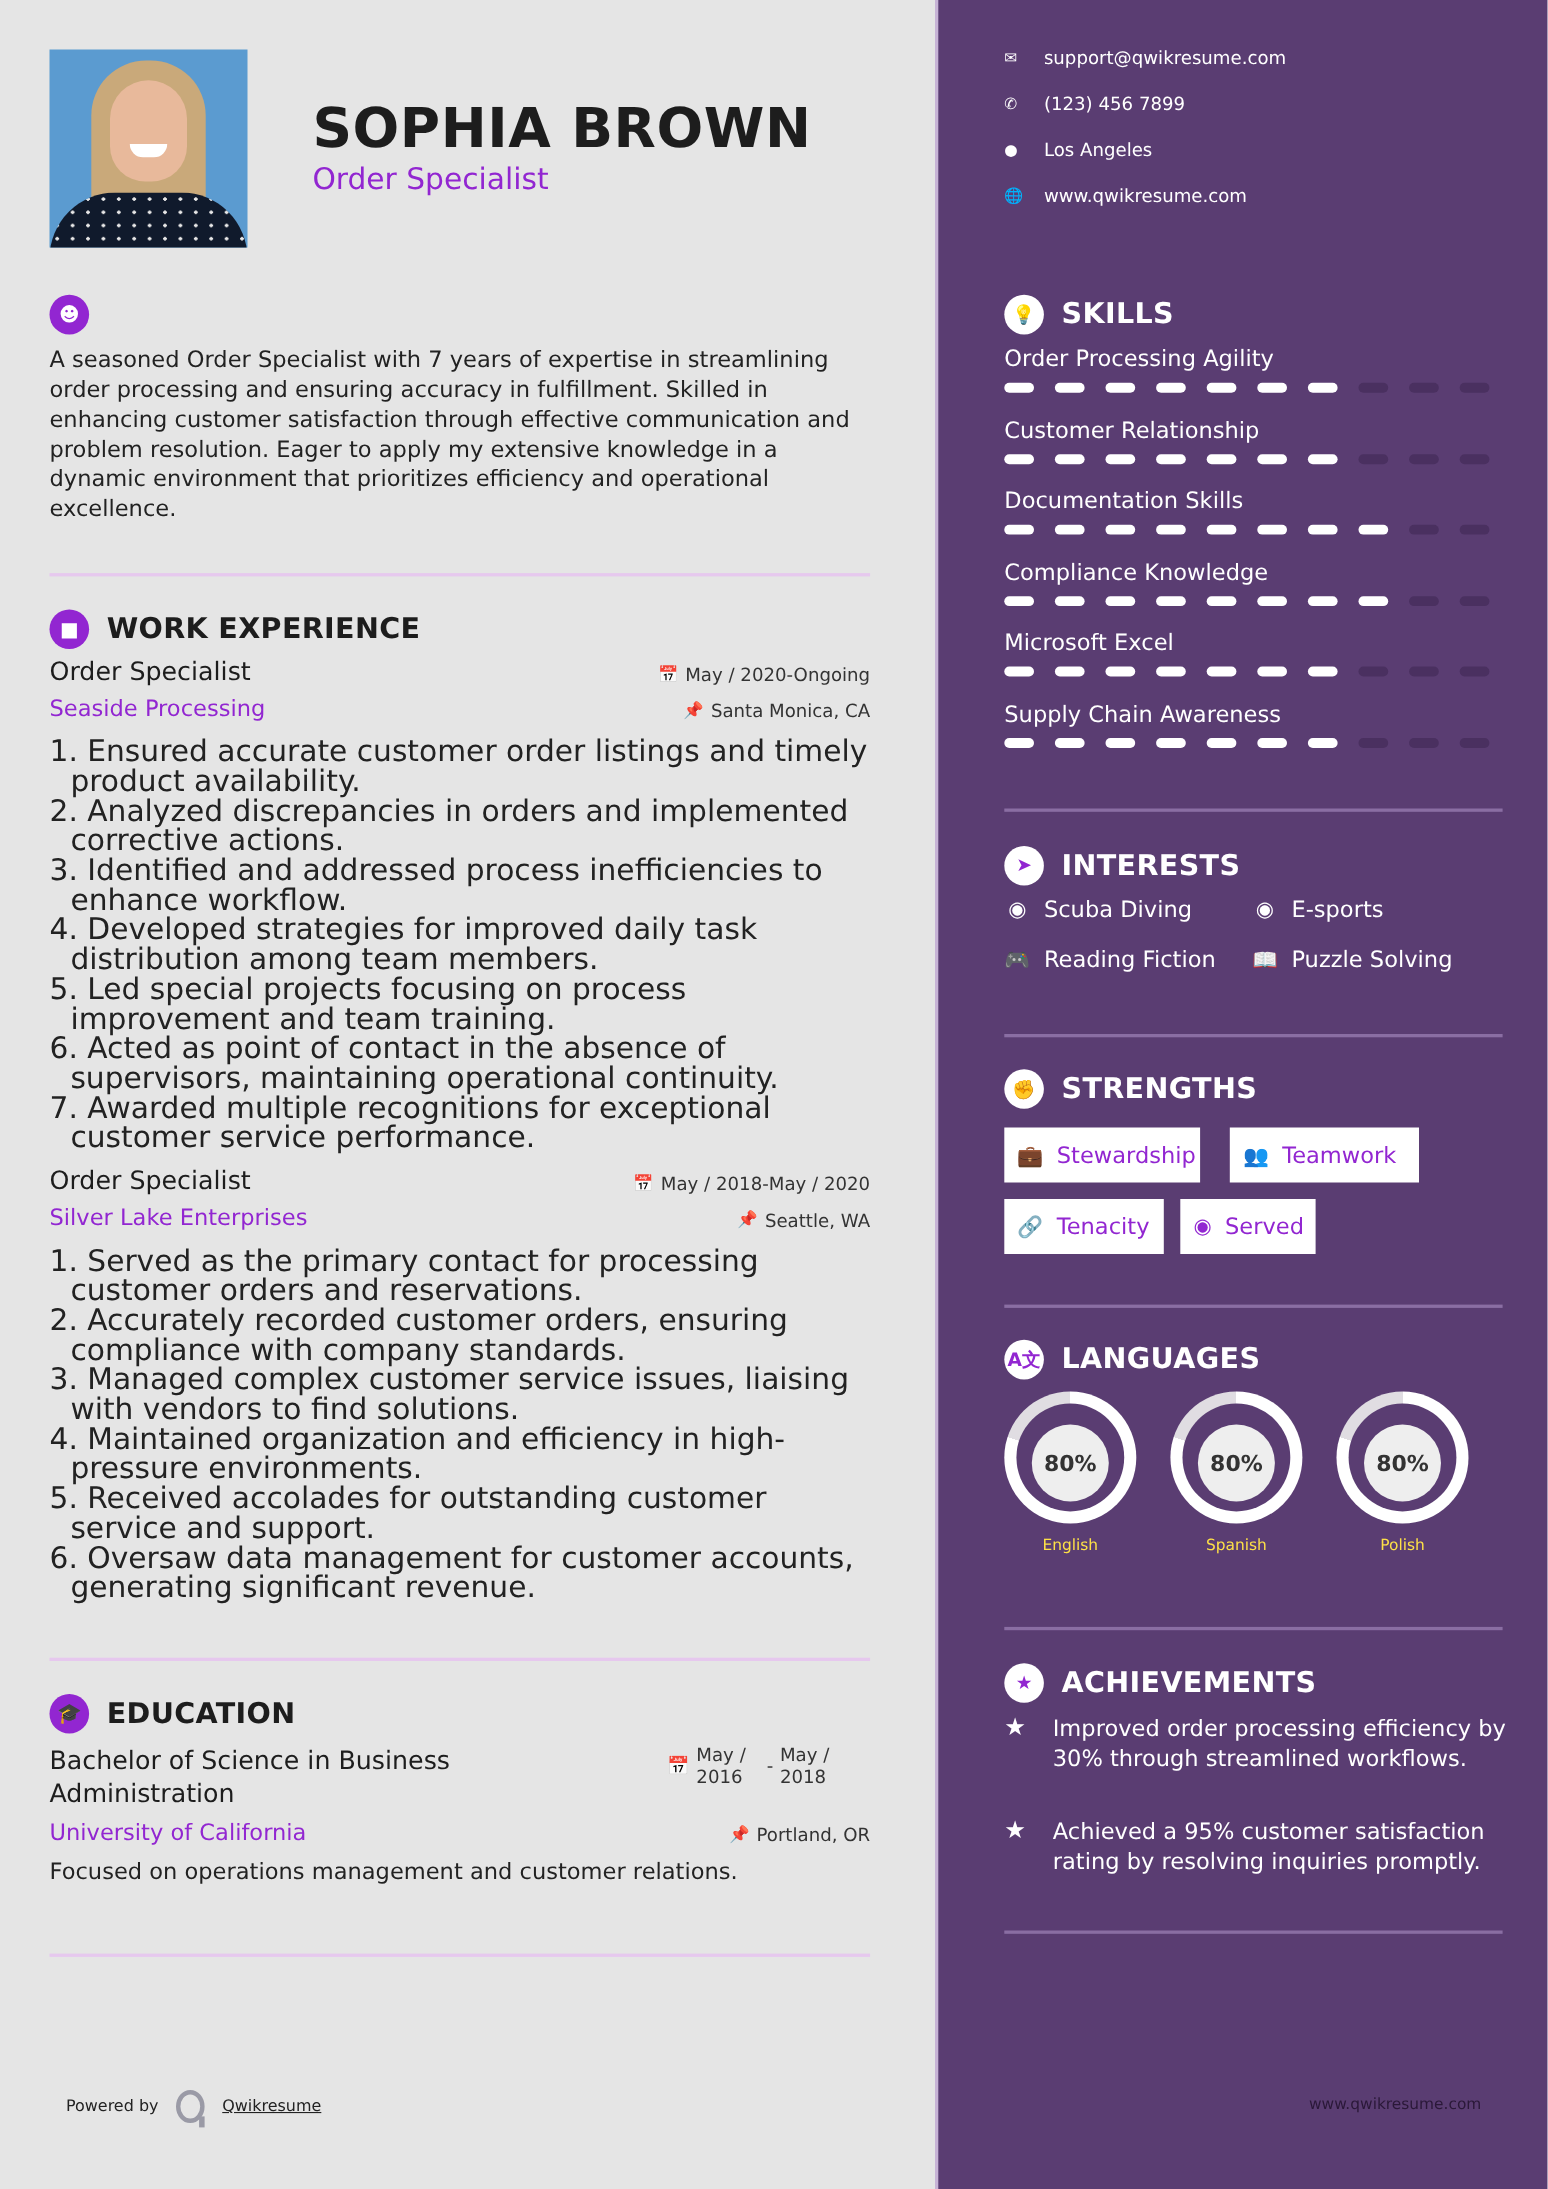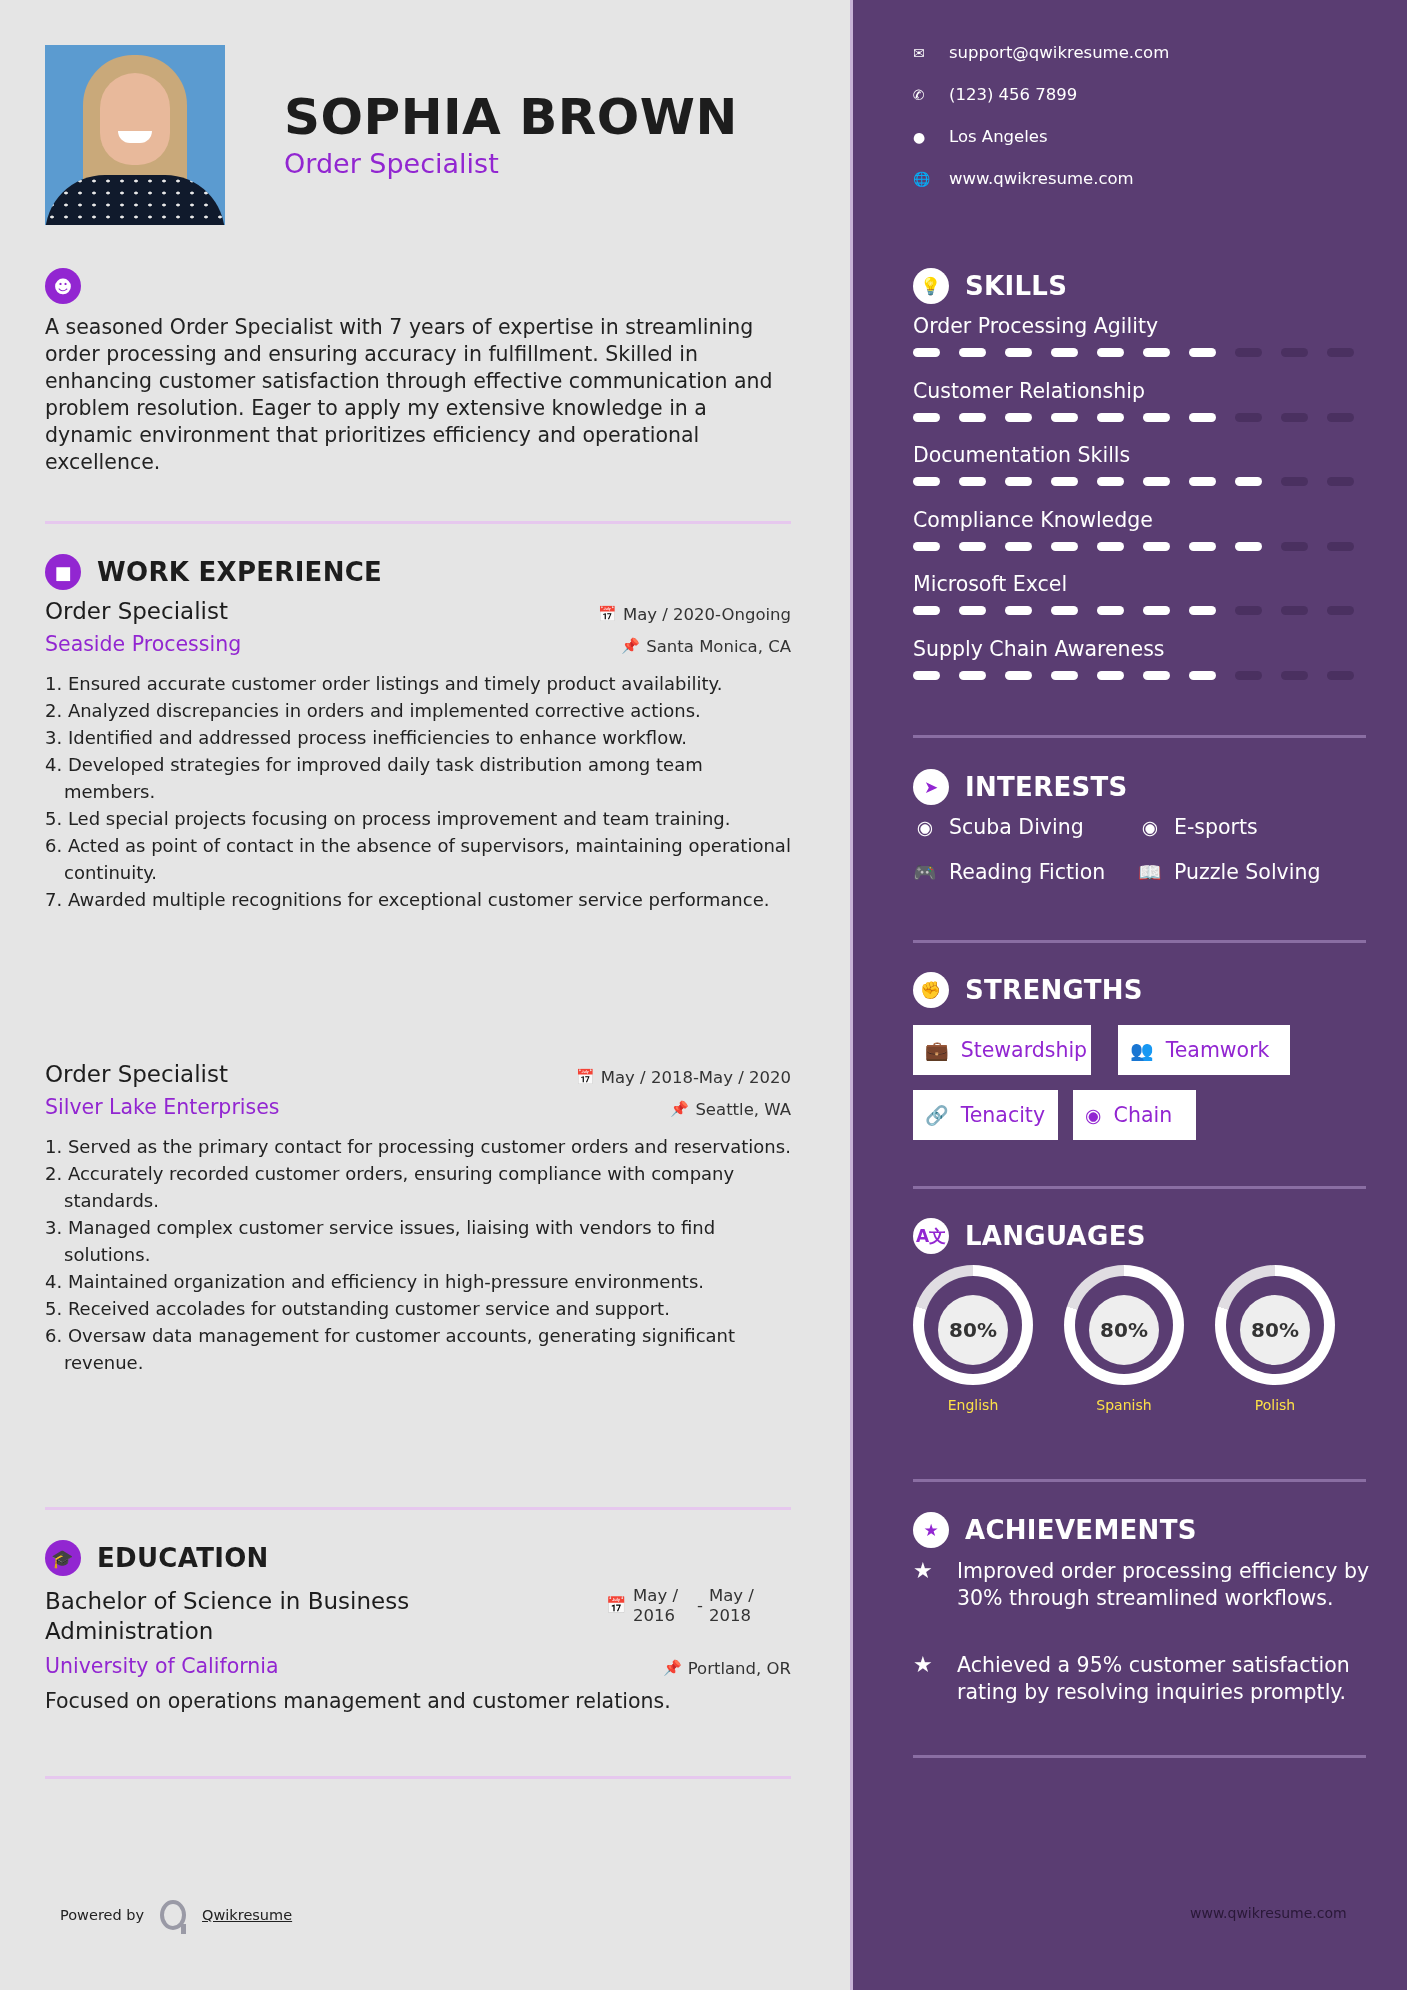--- a/index.html
+++ b/index.html
@@ -27,21 +27,21 @@
   .summary { position: absolute; left: 45px; top: 314px; width: 750px; }
   .divider { position: absolute; left: 45px; width: 746px; height: 3px; background: #e6c8ee; }
 
   .job { position: absolute; left: 45px; width: 746px; }
   .job-row { display: flex; justify-content: space-between; align-items: baseline; }
   .job-title { font-size: 23px; color: #1d1d1d; }
   .job-company { font-size: 20.5px; color: #9226d1; }
   .meta { font-size: 16.5px; color: #333; display: flex; align-items: center; gap: 6px; }
   .meta .ic { font-size: 15px; color: #444; }
   .job ol { margin-top: 14px; list-style: none; }
-  .job li { font-size: 18px; line-height: 27px; padding-left: 19px; text-indent: -19px; color: #222; }
+  .job li { font-size: 27px; line-height: 27px; padding-left: 19px; text-indent: -19px; color: #222; }
 
   .edu-dates { display: flex; align-items: flex-start; gap: 6px; font-size: 16.5px; line-height: 20px; color: #333; }
 
   .footer-left { position: absolute; left: 60px; top: 1900px; display: flex; align-items: center; font-size: 14.5px; color: #222; }
   .q-logo { width: 26px; height: 30px; margin: 0 16px 0 16px; border: 4px solid #9a9aa6; border-radius: 50%; position: relative; }
   .q-logo::after { content: ""; position: absolute; right: -4px; bottom: -8px; width: 5px; height: 10px; background: #9a9aa6; }
   .footer-link { text-decoration: underline; color: #222; }
 
   
   .contact { position: absolute; left: 60px; display: flex; align-items: center; font-size: 16.5px; color: #fff; }
@@ -337,21 +337,21 @@
   <div class="tag" style="left:265px; top:1025px; width:172px;">
     <span class="ic">👥</span>
       <span>Teamwork</span>
   </div>
   <div class="tag" style="left:60px; top:1090px; width:145px;">
     <span class="ic">🔗</span>
       <span>Tenacity</span>
   </div>
   <div class="tag" style="left:220px; top:1090px; width:123px;">
     <span class="ic">◉</span>
-      <span>Chain</span>
+      <span>Served</span>
   </div>
   <div class="r-divider" style="top:1186px;"></div>
 
   <div class="r-head" style="top:1218px;">
     <span class="r-icon" style="font-size:17px; font-weight:bold;">A文</span>
     <span class="r-title">LANGUAGES</span>
   </div>
   <div class="lang" style="left:58px; top:1265px;">
     <div class="ring">
         <div class="hole"></div>

